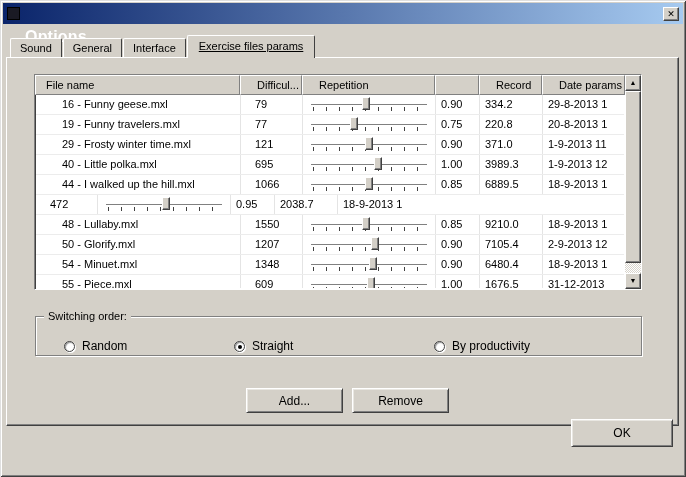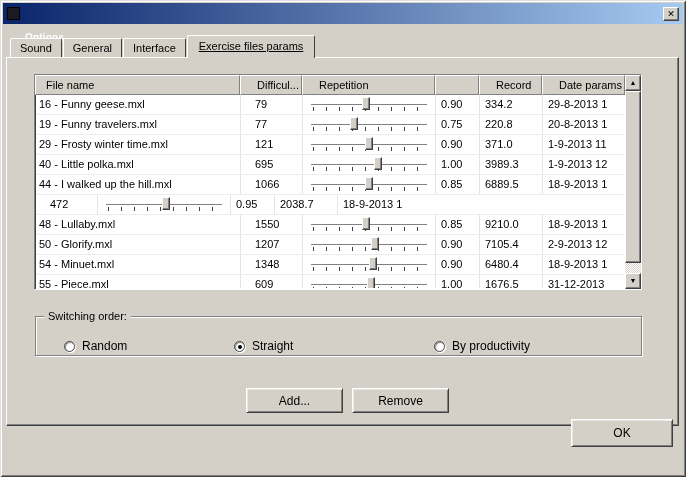--- a/index.html
+++ b/index.html
@@ -13,21 +13,21 @@
     overflow:hidden;
   }
 
   
   .titlebar {
     position:absolute; left:3px; right:3px; top:3px; height:21px;
     background:linear-gradient(to right,#0a246a,#a6caf0);
     display:flex; align-items:center; padding:0 4px;
   }
   .app-icon { width:13px; height:13px; background:#1a1a24; border:1px solid #000; flex:0 0 auto; }
-  .title-text { color:#fff; font-weight:bold; font-size:10px; margin-left:5px; letter-spacing:.2px;margin-top:47px; }
+  .title-text { color:#fff; font-weight:bold; font-size:16px; margin-left:5px; letter-spacing:.2px;margin-top:47px; }
   .close-btn {
     margin-left:auto; width:16px; height:14px; background:#d4d0c8;
     border:1px solid; border-color:#fff #404040 #404040 #fff;
     box-shadow:inset -1px -1px 0 #808080;
     font-size:9px; line-height:12px; text-align:center; color:#000; cursor:default;
     font-family:"Liberation Sans", sans-serif; padding:0;
   }
 
   
   .tab-bar { position:absolute; left:10px; top:35px; height:22px; display:flex; align-items:flex-end; z-index:5; }
@@ -60,21 +60,21 @@
   }
   .hcell.col0 { padding-left:10px; }
   .hcell.col5 { flex:1 1 auto; }
   .col0{width:205px}.col1{width:62px}.col2{width:133px}.col3{width:44px}.col4{width:63px}.col5{width:85px}
   .tbody { position:absolute; left:1px; right:17px; top:20px; bottom:1px; overflow:hidden; background:#fff; }
   .trow { display:flex; height:20px; border-bottom:1px solid #ececec; background:#fff; }
   .tcell {
     border-right:1px solid #e4e4e4; padding:3px 5px; font-size:11px;
     white-space:nowrap; overflow:hidden; flex:0 0 auto; color:#000;
   }
-  .tcell.fname { padding-left:3px; }
+  .tcell.fname { padding-left:26px; }
   .tcell.diff { padding-left:14px; }
   .tcell.col2 { padding:1px 6px; }
   .tcell.col5 { flex:1 1 auto; border-right:none; }
 
   
   .slider { position:relative; width:120px; height:17px; margin:0 auto; }
   .track { position:absolute; left:2px; right:2px; top:8px; height:1px; background:#808080; box-shadow:0 1px 0 #fff; }
   .ticks { position:absolute; left:4px; right:3px; top:11px; height:4px;
            background:repeating-linear-gradient(to right,#404040 0 1px,transparent 1px 13px); }
   .thumb { position:absolute; top:1px; width:8px; height:13px; background:#d4d0c8;

